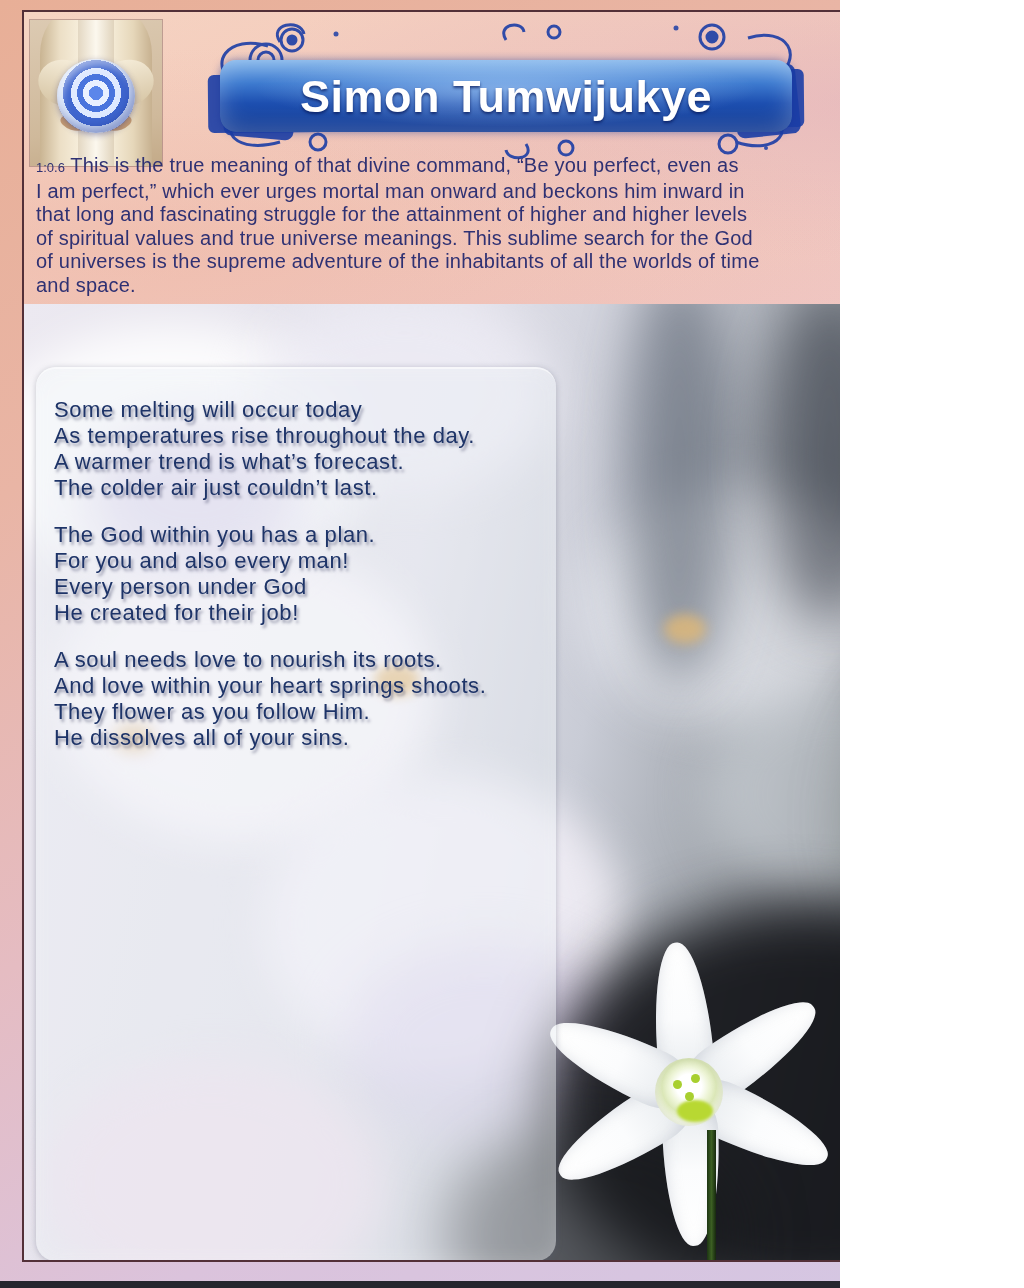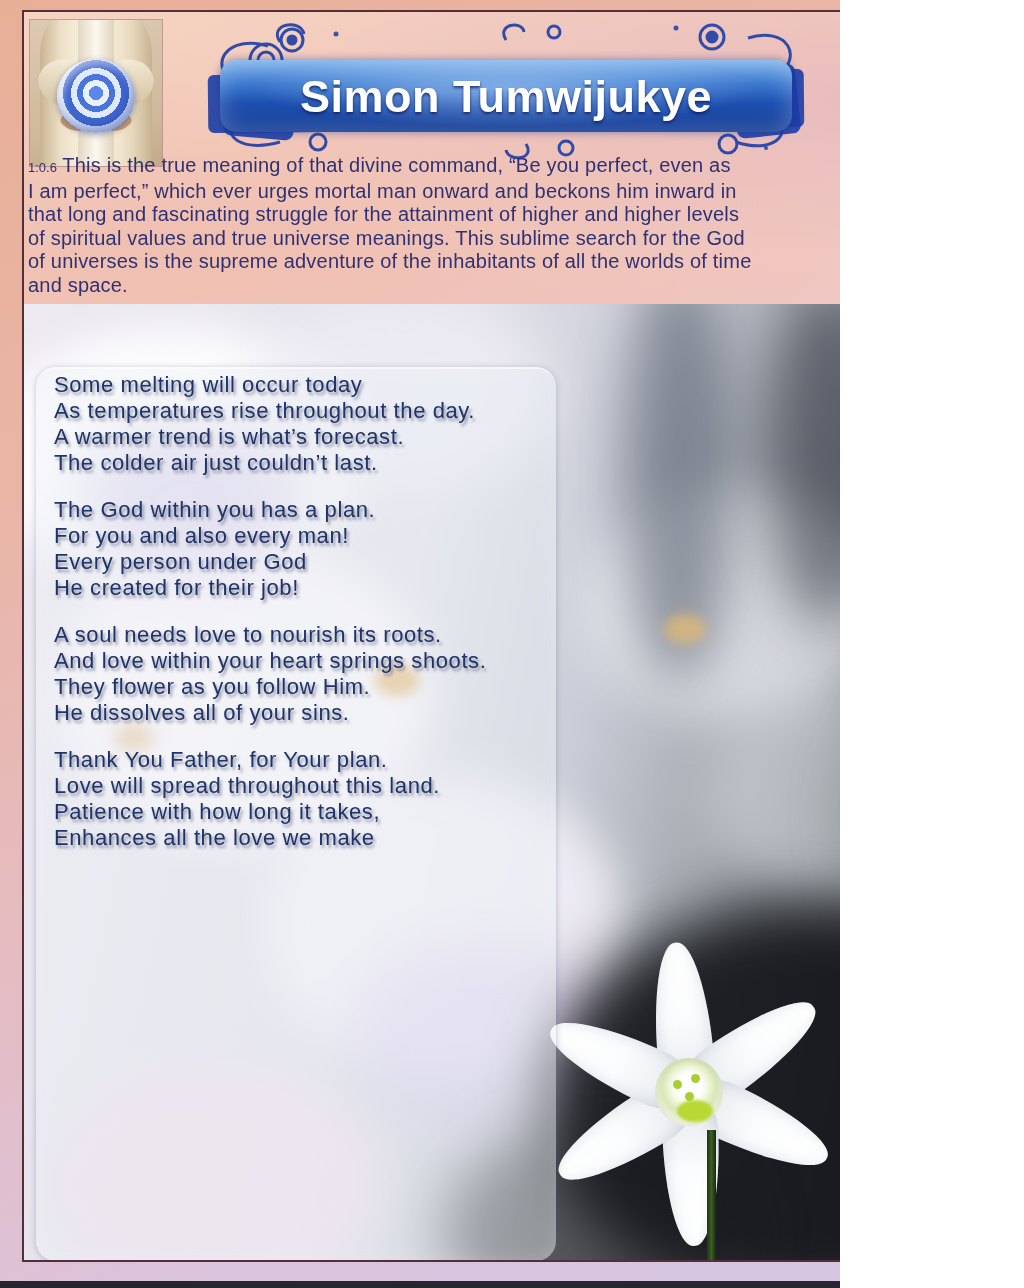--- a/index.html
+++ b/index.html
@@ -82,33 +82,33 @@
     background:#7a4a2e;border-radius:50%;}
   .p-neck{position:absolute;left:46px;top:140px;width:46px;height:72px;
     background:linear-gradient(90deg,#6e4526,#8a5a33 50%,#6a421f);}
   .p-shirt{position:absolute;left:-8px;right:-8px;bottom:-6px;height:86px;
     background:linear-gradient(#fbfbfc,#e9eaef);border-radius:45% 45% 0 0 / 55% 55% 0 0;}
   .p-collar{position:absolute;width:15px;height:78px;
     background:linear-gradient(90deg,#b8222a 0 4px,#f5f5f5 4px 10px,#b8222a 10px 15px);}
   .p-collar.l{left:30px;top:182px;transform:rotate(26deg);}
   .p-collar.r{right:30px;top:182px;transform:rotate(-26deg);}
   
-  .verse{position:absolute;left:4px;top:142px;width:856px;
+  .verse{position:absolute;left:12px;top:142px;width:856px;
     color:#2f3173;font-size:20px;line-height:23.6px;white-space:pre-line;letter-spacing:.2px;}
   .verse-ref{font-size:13px;letter-spacing:0;}
   
   .main{position:relative;height:956px;overflow:hidden;
     background:linear-gradient(102deg,#ece9f1 0%,#e2e1ea 38%,#c9ccd6 55%,#a2a7ae 68%,#6b6f75 82%,#46484d 94%,#3a3c40 100%);}
   .bb{position:absolute;border-radius:50%;}
   .section-title{position:absolute;left:30px;top:8px;z-index:3;
     font-size:34px;font-weight:bold;color:#8083cb;letter-spacing:.5px;
     -webkit-text-stroke:1px #3e3e58;
     text-shadow:2px 3px 2px rgba(45,45,65,.55), -1px 0 #3e3e58, 1px 0 #3e3e58, 0 -1px #3e3e58, 0 1px #3e3e58;}
   .poem-box{position:absolute;left:12px;top:63px;width:520px;height:894px;z-index:2;box-sizing:border-box;
-    padding:3px 18px;border-radius:20px;
+    padding:28px 18px;border-radius:20px;
     background:rgba(236,240,246,.42);
     border-top:2px solid rgba(255,255,255,.6);
     box-shadow:0 1px 6px rgba(90,95,115,.35), inset 0 0 20px rgba(255,255,255,.18);}
   .stanza{white-space:pre-line;color:#1e3468;font-size:22px;line-height:26px;letter-spacing:.6px;
     margin-bottom:21px;text-shadow:2px 3px 3px rgba(55,60,95,.5);}
   
   .flower{position:absolute;left:515px;top:638px;width:300px;height:300px;z-index:1;}
   .petal{position:absolute;left:122px;top:0;width:56px;height:152px;transform-origin:50% 100%;
     background:linear-gradient(to top,#e4e8ec 0%,#fbfcfd 50%,#ffffff 100%);
     border-radius:48% 48% 46% 46% / 75% 75% 25% 25%;
@@ -250,23 +250,19 @@
 A warmer trend is what’s forecast.
 The colder air just couldn’t last.</div>
             <div class="stanza">The God within you has a plan.
 For you and also every man!
 Every person under God
 He created for their job!</div>
             <div class="stanza">A soul needs love to nourish its roots.
 And love within your heart springs shoots.
 They flower as you follow Him.
 He dissolves all of your sins.</div>
-            <div class="stanza">Thank You Father, for Your plan.
-Love will spread throughout this land.
-Patience with how long it takes,
-Enhances all the love we make</div>
           </div>
       </div>
     </div>
 
   </div>
   <div class="bottom-bar"></div>
 </div>
 
 </body></html>

